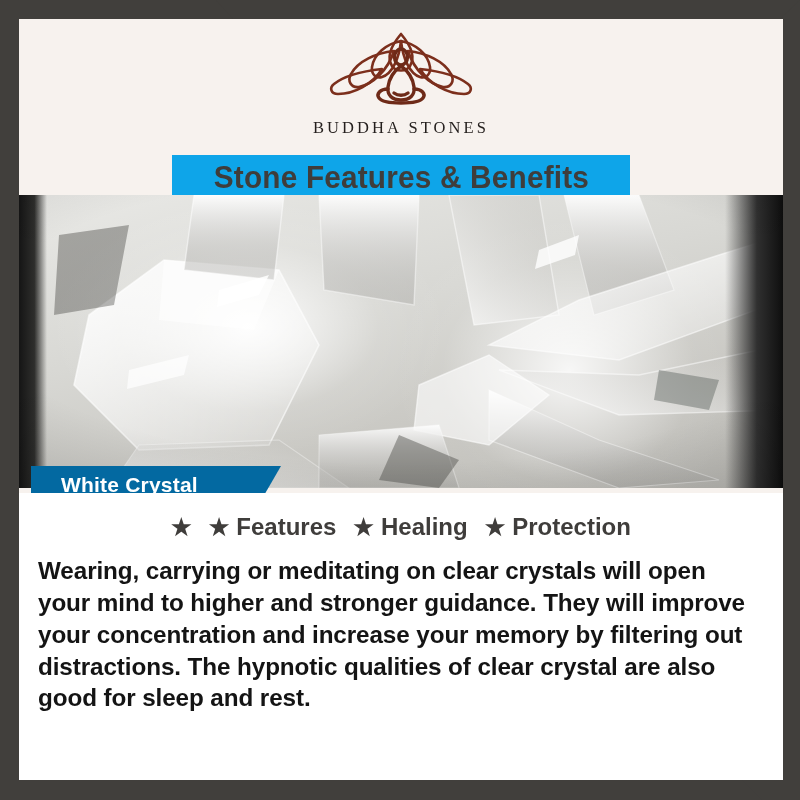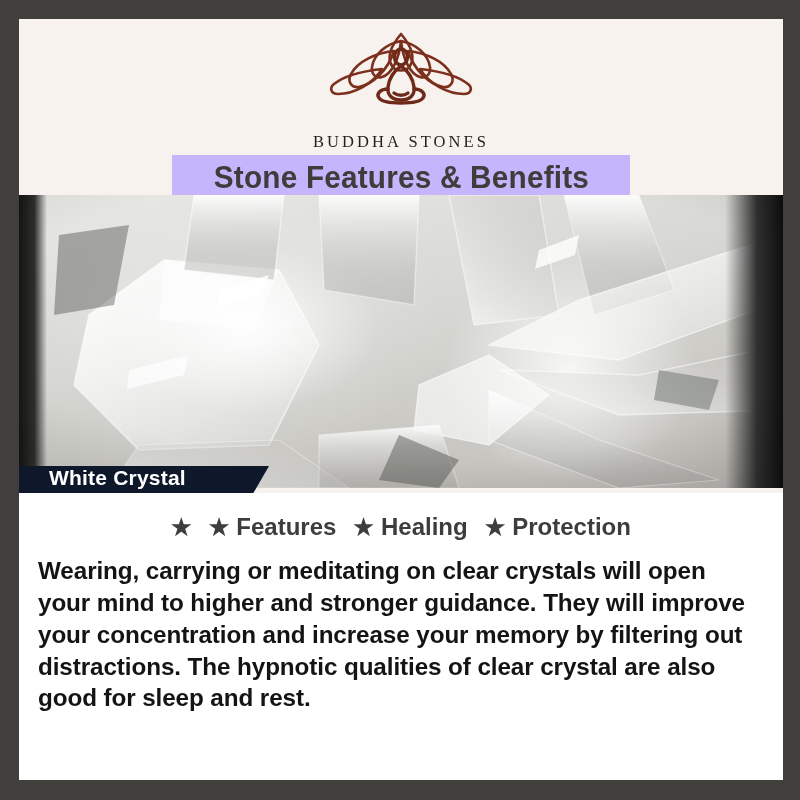--- a/index.html
+++ b/index.html
@@ -44,30 +44,30 @@
   .header{
     position:absolute;left:0;top:0;width:764px;height:176px;
     background:#f7f2ee;
   }
   .logo-wrap{
     position:absolute;left:0;top:8px;width:764px;
     display:flex;flex-direction:column;align-items:center;
   }
   .logo-mark{width:170px;height:86px;display:block;}
   .logo-text{
-    margin-top:19px;
+    margin-top:5px;
     font-family:"Liberation Serif",serif;
     font-size:16.5px;letter-spacing:3.1px;
     color:#241f1d;font-weight:400;
     white-space:nowrap;
   }
   .title-band{
     position:absolute;left:153px;top:136px;
     width:458px;height:45px;
-    background:#c4b5fd;
+    background:#0ea5e9;
     display:flex;align-items:center;justify-content:center;
   }
   .title-band .title{
     font-family:"Liberation Sans Narrow","Liberation Sans",sans-serif;
     font-size:31px;font-weight:bold;color:#3f3d3b;
     letter-spacing:.2px;transform:scaleX(.96);
     white-space:nowrap;
   }
 
   
@@ -92,25 +92,25 @@
     position:absolute;right:0;top:0;width:58px;height:293px;
     background:linear-gradient(270deg,#0e0e0e 0%,#303030 45%,rgba(90,90,86,0) 100%);
   }
   .photo .vignette{
     position:absolute;inset:0;
     background:radial-gradient(ellipse 120% 110% at 50% 42%, rgba(0,0,0,0) 45%, rgba(0,0,0,.30) 100%);
   }
 
   
   .caption{
-    position:absolute;left:0;top:447px;
+    position:absolute;left:12px;top:447px;
     width:250px;height:38px;
-    background:#0f172a;
+    background:#0369a1;
     clip-path:polygon(0 0, 250px 0, 228px 38px, 0 38px);
-    display:flex;align-items:flex-start;
+    display:flex;align-items:center;
   }
   .caption span{
     color:#ffffff;font-size:21px;font-weight:bold;
     padding-left:30px;letter-spacing:.2px;white-space:nowrap;
   }
 
   
   .content{
     position:absolute;left:0;top:474px;
     width:764px;height:287px;

